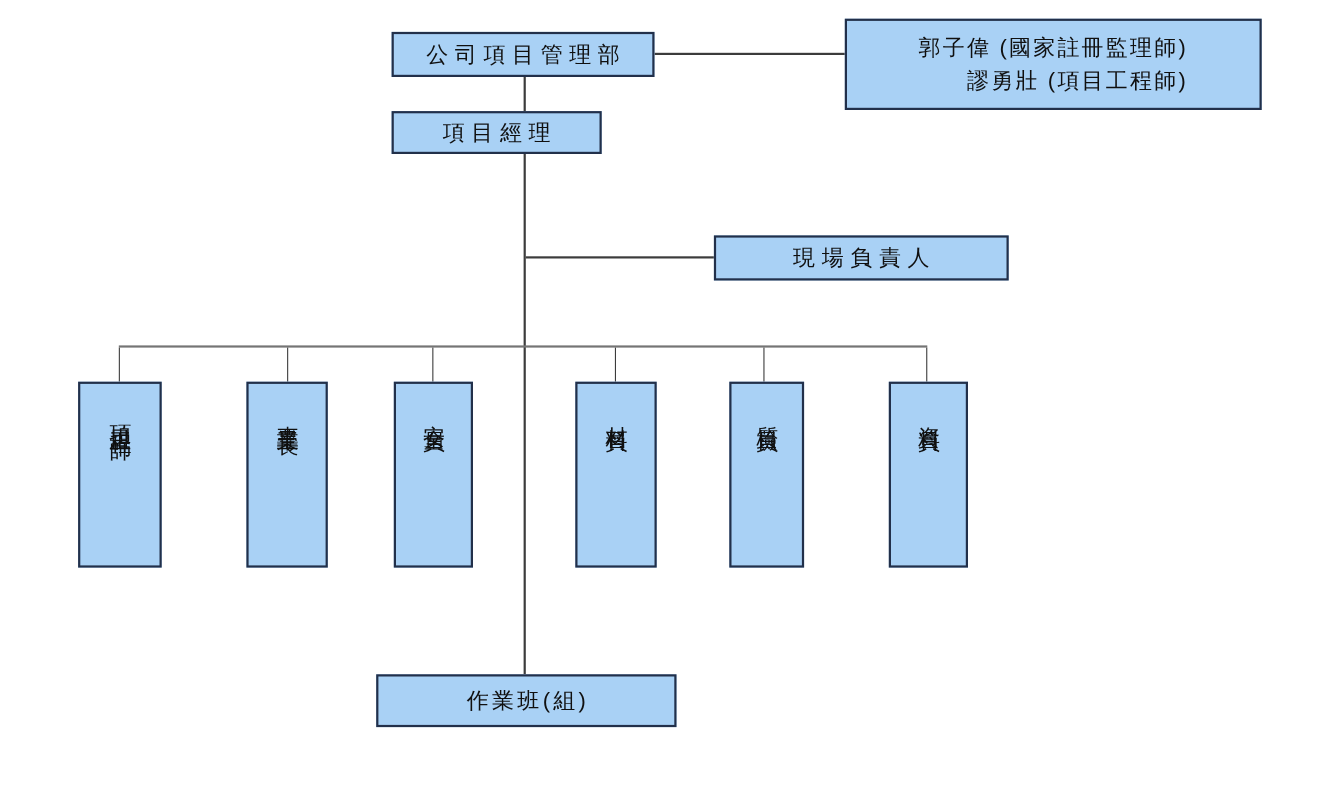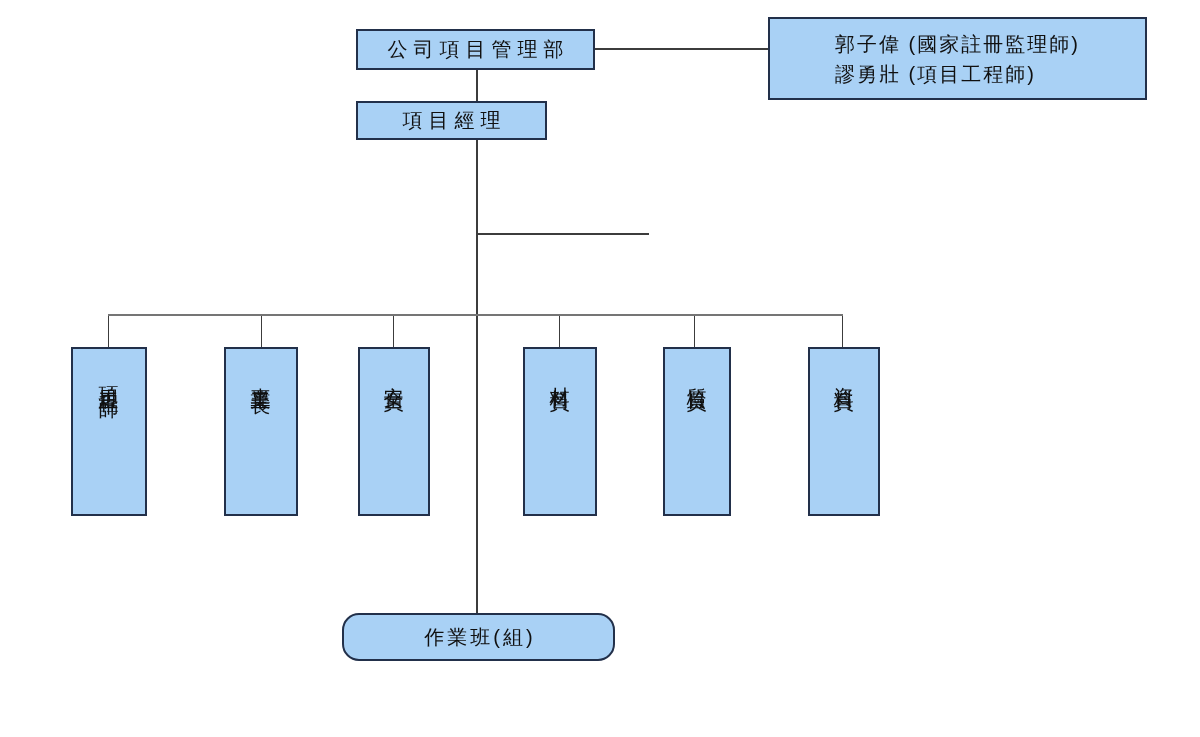--- a/index.html
+++ b/index.html
@@ -13,24 +13,24 @@
 
   .box{
     position:absolute;box-sizing:border-box;
     background:var(--box-fill,#A9D1F5);
     border:2px solid var(--box-border,#22304A);
     display:flex;align-items:center;justify-content:center;
     color:var(--text,#101010);
     font-size:20px;
   }
   .h-box{letter-spacing:6px;text-indent:6px;}
-  .crew{letter-spacing:3px;text-indent:3px;border-radius:17px;}
+  .crew{letter-spacing:3px;text-indent:3px;}
 
   .advisor{flex-direction:row;letter-spacing:2px;}
-  .advisor-lines{text-align:left;line-height:30px;}
+  .advisor-lines{text-align:right;line-height:30px;}
 
   .v-box{align-items:flex-start;padding-top:22px;}
   .v-text{
     writing-mode:vertical-rl;
     text-orientation:upright;
     letter-spacing:3px;
     line-height:1;
   }
 
   .line{position:absolute;background:var(--connector,#3C3C3C);}
@@ -65,20 +65,23 @@
     <div class="advisor-lines">
       <div>郭子偉 (國家註冊監理師)</div>
       <div>謬勇壯 (項目工程師)</div>
     </div>
   </div>
 
   <div class="box h-box" style="left:356px;top:101px;width:191px;height:39px">
     <span>項目經理</span>
   </div>
 
+  <div class="box h-box" style="left:649px;top:214px;width:268px;height:41px">
+    <span>現場負責人</span>
+  </div>
 
   <div class="box v-box" style="left:71px;top:347px;width:76px;height:169px">
     <span class="v-text">項目工程師</span>
   </div>
   <div class="box v-box" style="left:224px;top:347px;width:74px;height:169px">
     <span class="v-text">專業工長</span>
   </div>
   <div class="box v-box" style="left:358px;top:347px;width:72px;height:169px">
     <span class="v-text">安全員</span>
   </div>

